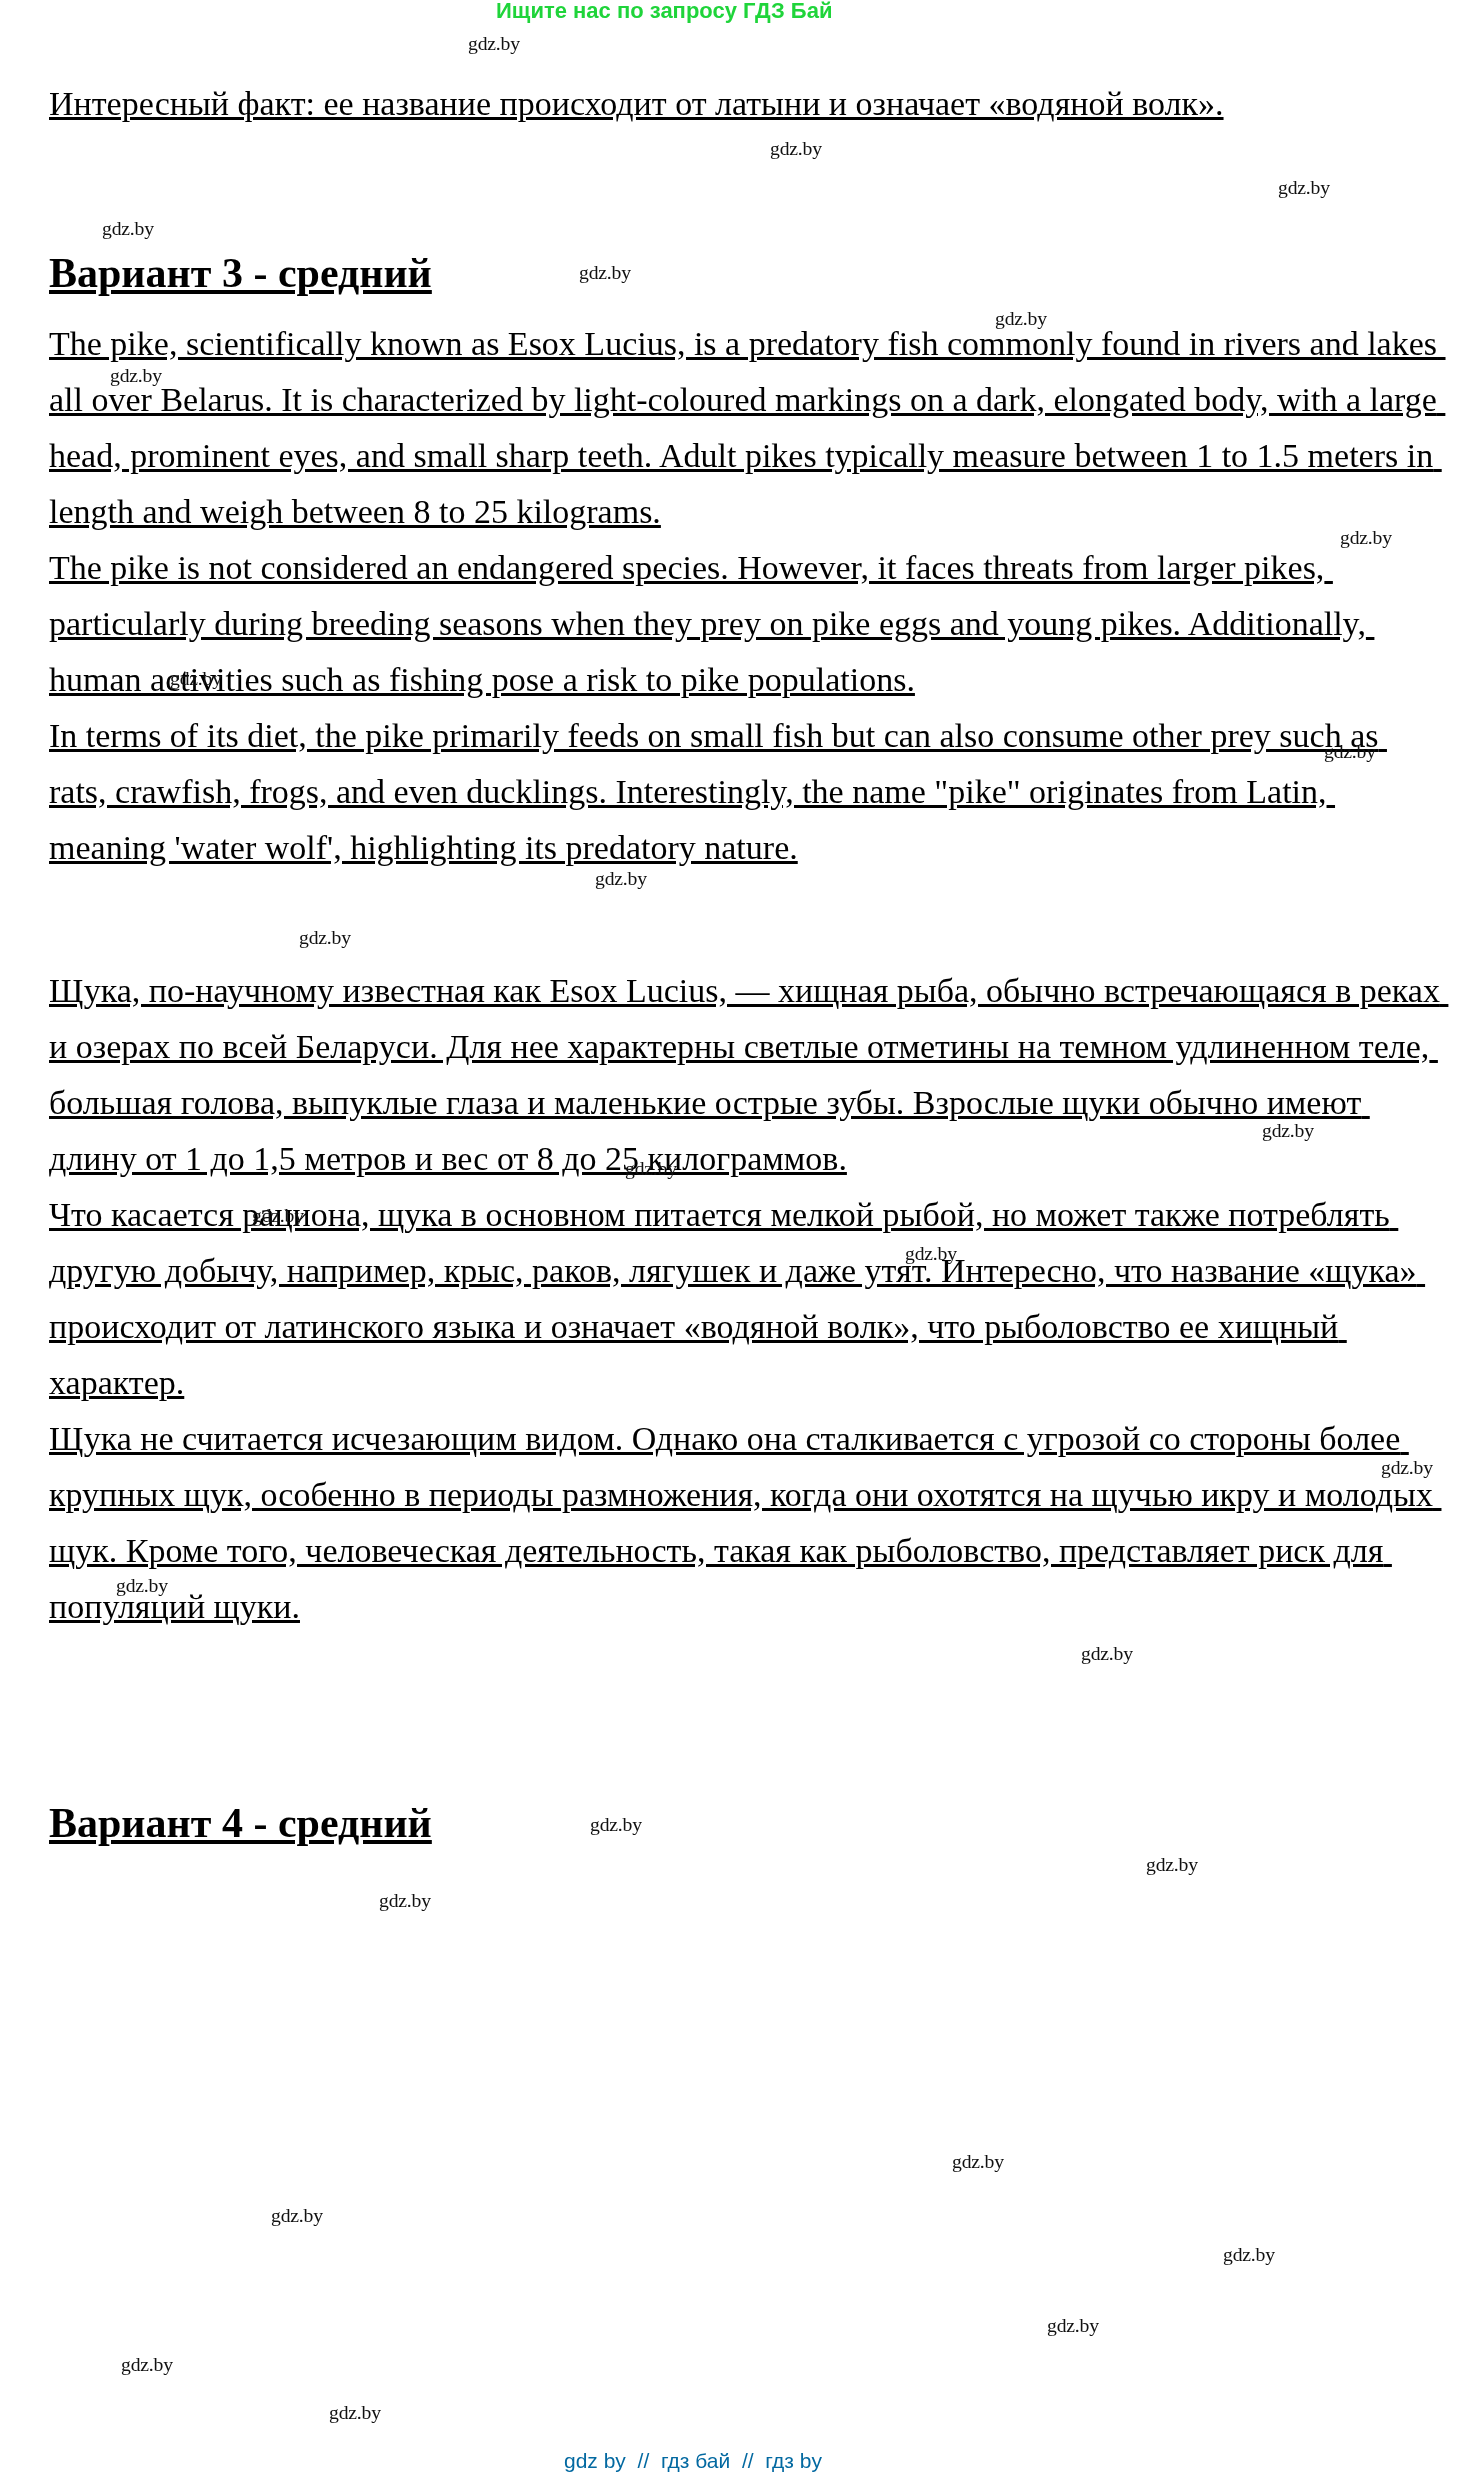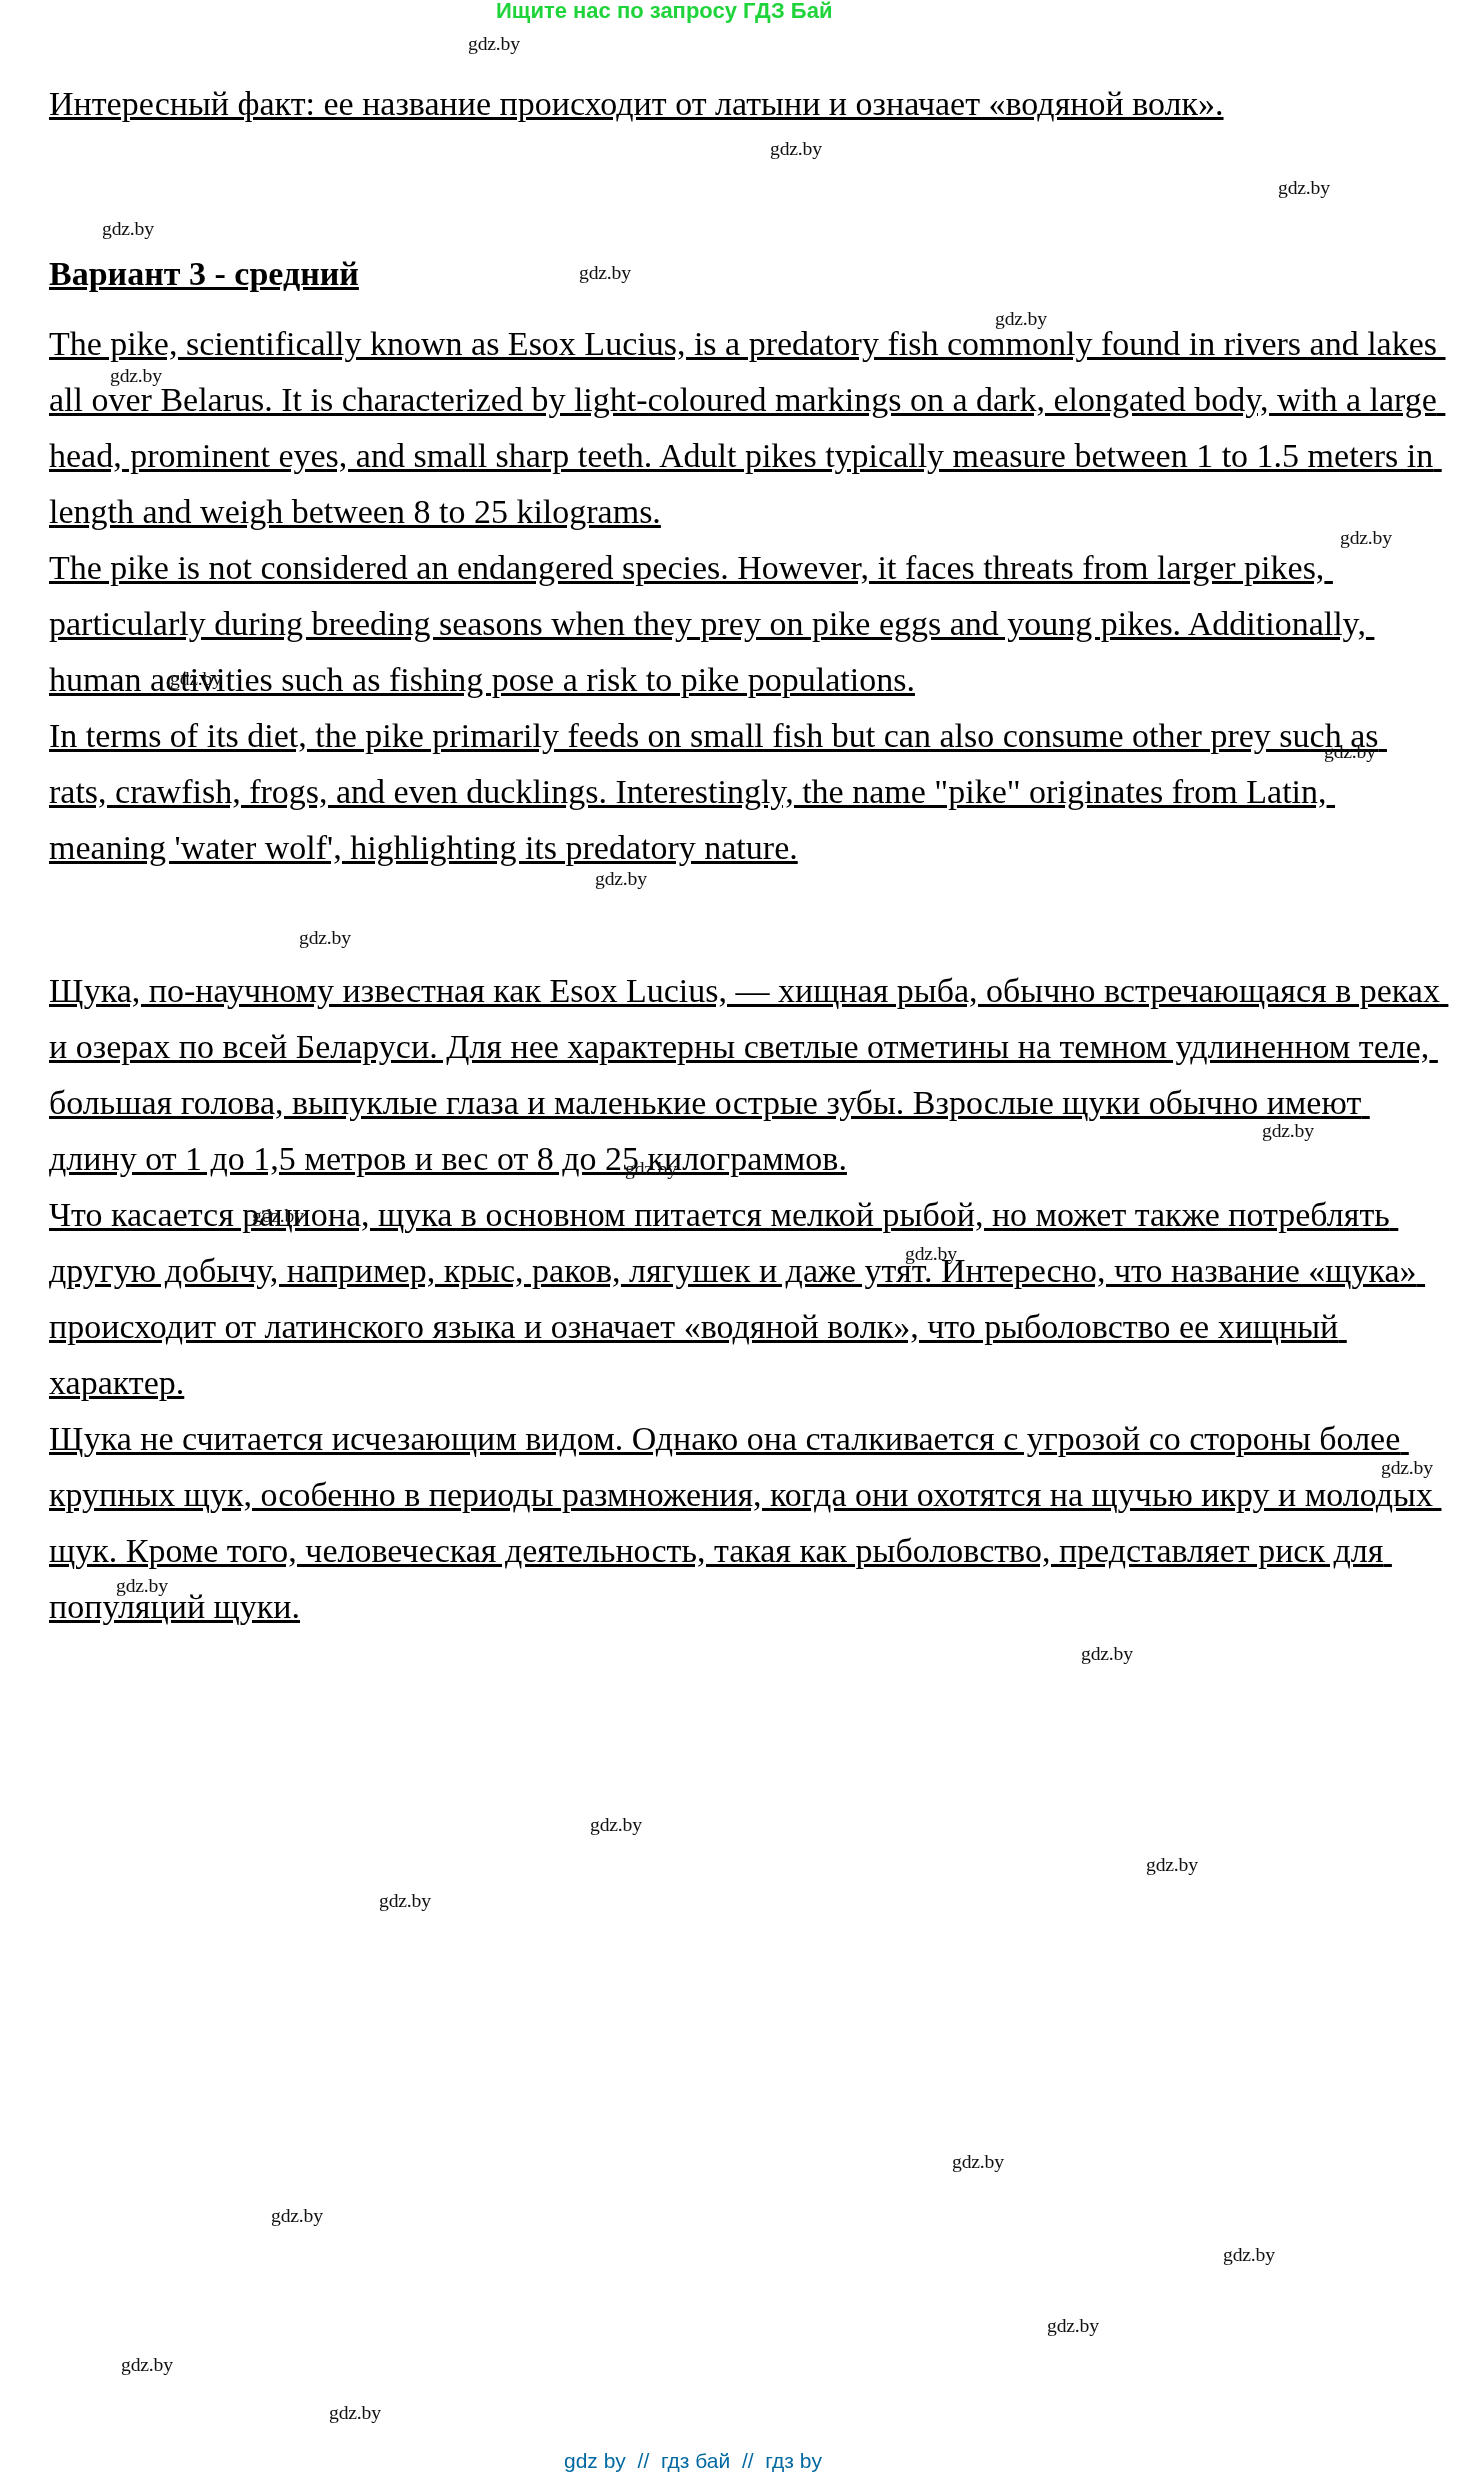--- a/index.html
+++ b/index.html
@@ -62,21 +62,21 @@
     font-size: 34px;
     line-height: 56px;
     margin: 0;
     text-align: left;
     white-space: pre-wrap;
   }
 
   .para.intro { margin-bottom: 0; }
 
   .section-title {
-    font-size: 34px;
+    font-size: 42px;
     font-weight: bold;
     margin: 0;
     line-height: 47px;
     white-space: nowrap;
   }
 
   .spacer-sm { height: 19px; }
   .spacer-md { height: 47px; }
   .spacer-lg { height: 87px; }
   .spacer-xl { height: 118px; }
@@ -119,20 +119,21 @@
 
     <p class="para">Щука, по-научному известная как Esox Lucius, — хищная рыба, обычно встречающаяся в реках и озерах по всей Беларуси. Для нее характерны светлые отметины на темном удлиненном теле, большая голова, выпуклые глаза и маленькие острые зубы. Взрослые щуки обычно имеют длину от 1 до 1,5 метров и вес от 8 до 25 килограммов.</p>
 
     <p class="para">Что касается рациона, щука в основном питается мелкой рыбой, но может также потреблять другую добычу, например, крыс, раков, лягушек и даже утят. Интересно, что название «щука» происходит от латинского языка и означает «водяной волк», что рыболовство ее хищный характер.</p>
 
     <p class="para">Щука не считается исчезающим видом. Однако она сталкивается с угрозой со стороны более крупных щук, особенно в периоды размножения, когда они охотятся на щучью икру и молодых щук. Кроме того, человеческая деятельность, такая как рыболовство, представляет риск для популяций щуки.</p>
 
     <div class="spacer-xl"></div>
     <div class="spacer-md"></div>
 
+    <h2 class="section-title">Вариант 4 - средний</h2>
 
   </div>
 </div>
 
 <div id="watermark-layer">
     <div class="watermark" style="left: 468px; top: 31.5px; color: rgb(17, 17, 17);">gdz.by</div>
     <div class="watermark" style="left: 770px; top: 137px; color: rgb(17, 17, 17);">gdz.by</div>
     <div class="watermark" style="left: 1278px; top: 176px; color: rgb(17, 17, 17);">gdz.by</div>
     <div class="watermark" style="left: 102px; top: 217px; color: rgb(17, 17, 17);">gdz.by</div>
     <div class="watermark" style="left: 579px; top: 261px; color: rgb(17, 17, 17);">gdz.by</div>

